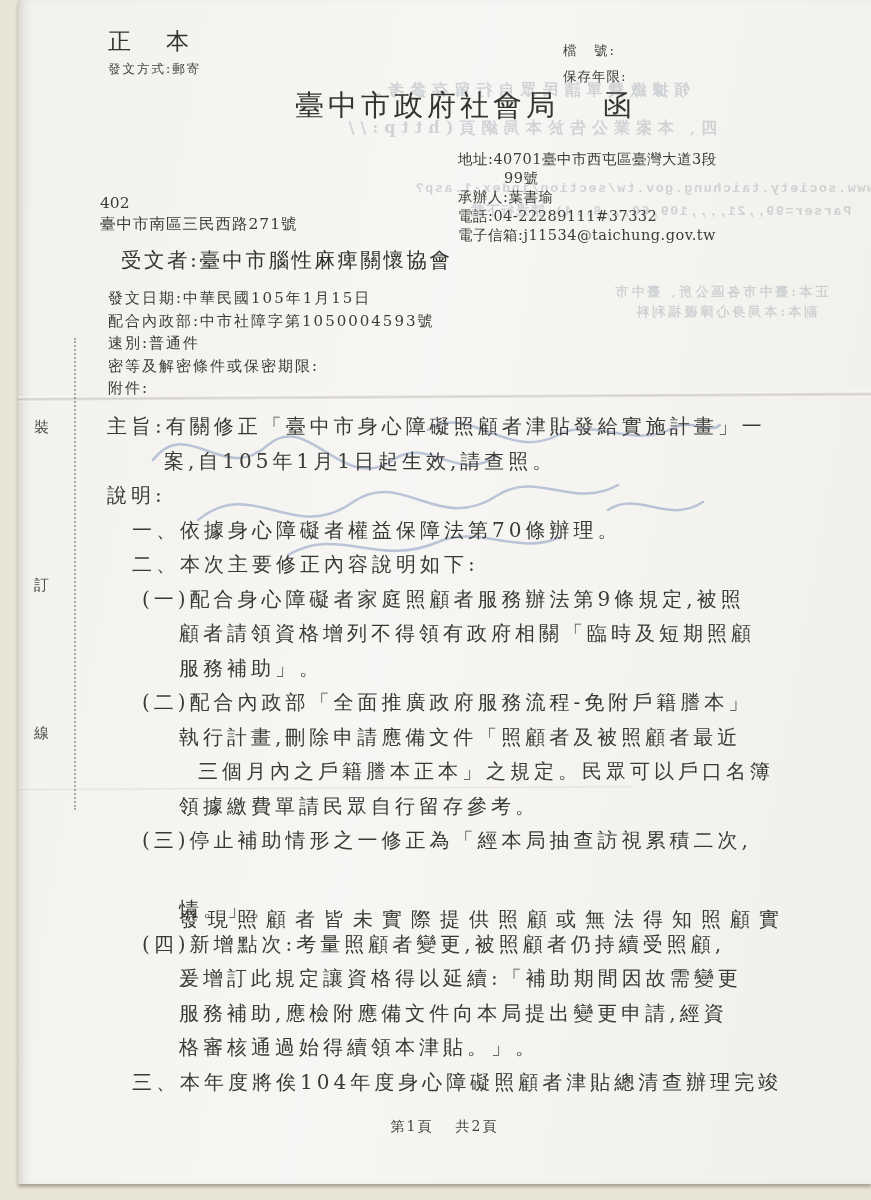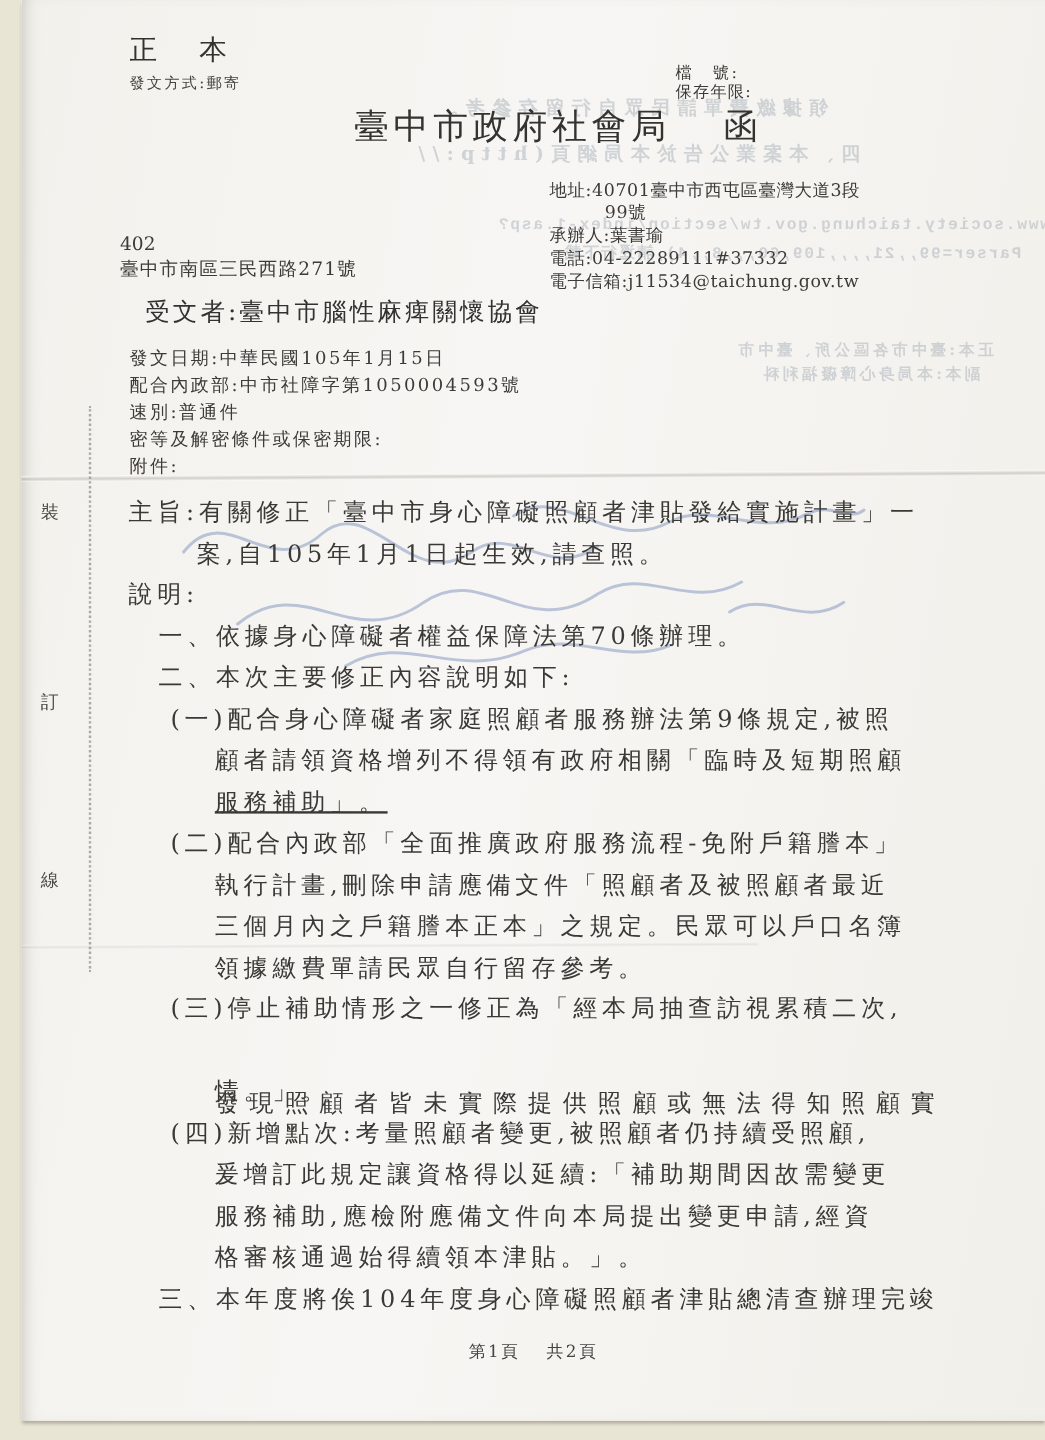--- a/index.html
+++ b/index.html
@@ -11,21 +11,21 @@
   }
   .paper{
     position:absolute;left:18px;top:0;width:853px;height:1184px;
     background:linear-gradient(100deg,#f2f1ec 0%,#f7f6f4 45%,#f1efe9 100%);
     box-shadow:inset 10px 0 14px -10px rgba(90,85,70,.35), 0 3px 3px rgba(90,85,70,.45);
   }
   .abs{position:absolute;white-space:nowrap;}
   
   .copy-type{left:90px;top:26px;font-size:23px;letter-spacing:6px;color:#33322f;}
   .delivery{left:90px;top:61px;font-size:12.5px;letter-spacing:2px;color:#45443f;}
-  .file-no{left:545px;top:52px;font-size:13.5px;letter-spacing:2px;}
+  .file-no{left:545px;top:42px;font-size:13.5px;letter-spacing:2px;}
   .retention{left:545px;top:68px;font-size:13.5px;letter-spacing:1px;}
   .doc-title{left:277px;top:86px;font-size:29px;letter-spacing:4px;color:#34332f;}
   .doc-title .doctype{margin-left:44px;}
   
   .sender{left:440px;top:150px;font-size:14.5px;letter-spacing:.5px;line-height:19px;}
   .sender .indent{padding-left:46px;}
   
   .zip{left:82px;top:194px;font-size:15.5px;}
   .street{left:82px;top:214px;font-size:15.5px;letter-spacing:1px;}
   .recipient-line{left:103px;top:246px;font-size:20.5px;letter-spacing:2.5px;color:#333230;}
@@ -116,24 +116,24 @@
     <div>附件:</div>
   </div>
 
   <div class="bl l0" style="top:413px;">主旨:有關修正「臺中市身心障礙照顧者津貼發給實施計畫」一</div>
   <div class="bl ls" style="top:448px;">案,自105年1月1日起生效,請查照。</div>
   <div class="bl l0" style="top:482px;">說明:</div>
   <div class="bl l1" style="top:517px;">一、依據身心障礙者權益保障法第70條辦理。</div>
   <div class="bl l1" style="top:551px;">二、本次主要修正內容說明如下:</div>
   <div class="bl l2" style="top:586px;">(一)配合身心障礙者家庭照顧者服務辦法第9條規定,被照</div>
   <div class="bl l3" style="top:620px;">顧者請領資格增列不得領有政府相關「臨時及短期照顧</div>
-  <div class="bl l3" style="top:655px;text-decoration:underline;">服務補助」。</div>
+  <div class="bl l3" style="top:655px;">服務補助」。</div>
   <div class="bl l2" style="top:689px;">(二)配合內政部「全面推廣政府服務流程-免附戶籍謄本」</div>
   <div class="bl l3" style="top:724px;">執行計畫,刪除申請應備文件「照顧者及被照顧者最近</div>
-  <div class="bl l3" style="top:758px;">三個月內之戶籍謄本正本」之規定。民眾可以戶口名簿</div>
+  <div class="bl l3" style="top:758px;margin-left:19px;">三個月內之戶籍謄本正本」之規定。民眾可以戶口名簿</div>
   <div class="bl l3" style="top:793px;">領據繳費單請民眾自行留存參考。</div>
   <div class="bl l2" style="top:827px;">(三)停止補助情形之一修正為「經本局抽查訪視累積二次,</div>
   <div class="bl l3 wide" style="top:906px;">發現照顧者皆未實際提供照顧或無法得知照顧實</div>
   <div class="bl l3" style="top:896px;">情。」。</div>
   <div class="bl l3" style="top:965px;">爰增訂此規定讓資格得以延續:「補助期間因故需變更</div>
   <div class="bl l2" style="top:931px;">(四)新增點次:考量照顧者變更,被照顧者仍持續受照顧,</div>
   <div class="bl l3" style="top:1000px;">服務補助,應檢附應備文件向本局提出變更申請,經資</div>
   <div class="bl l3" style="top:1034px;">格審核通過始得續領本津貼。」。</div>
   <div class="bl l1" style="top:1069px;">三、本年度將俟104年度身心障礙照顧者津貼總清查辦理完竣</div>
 

